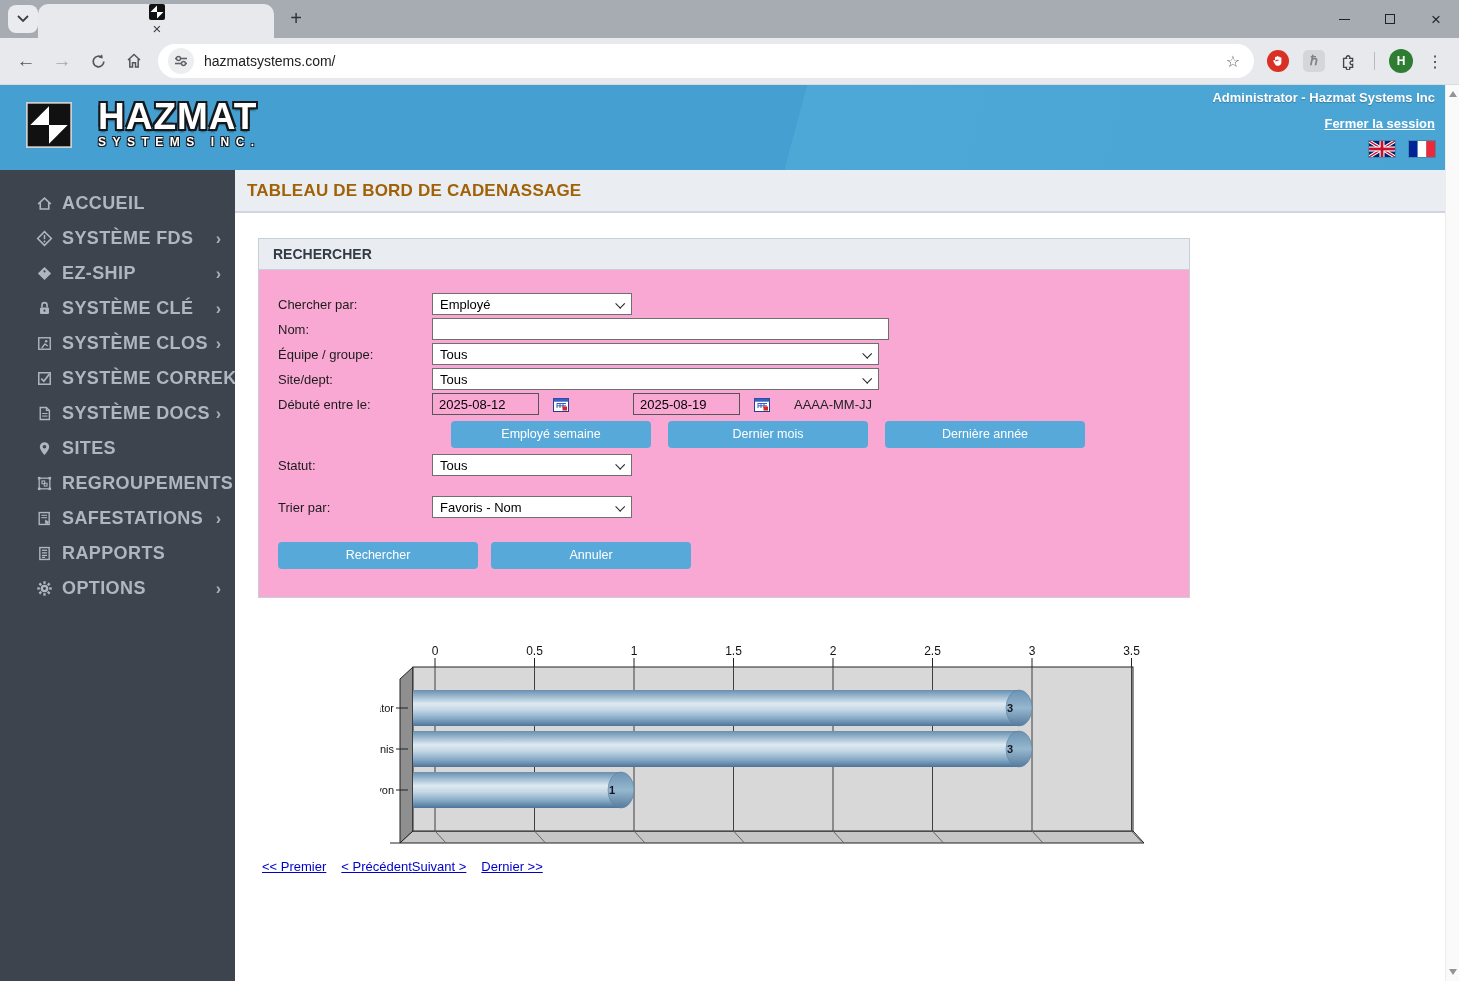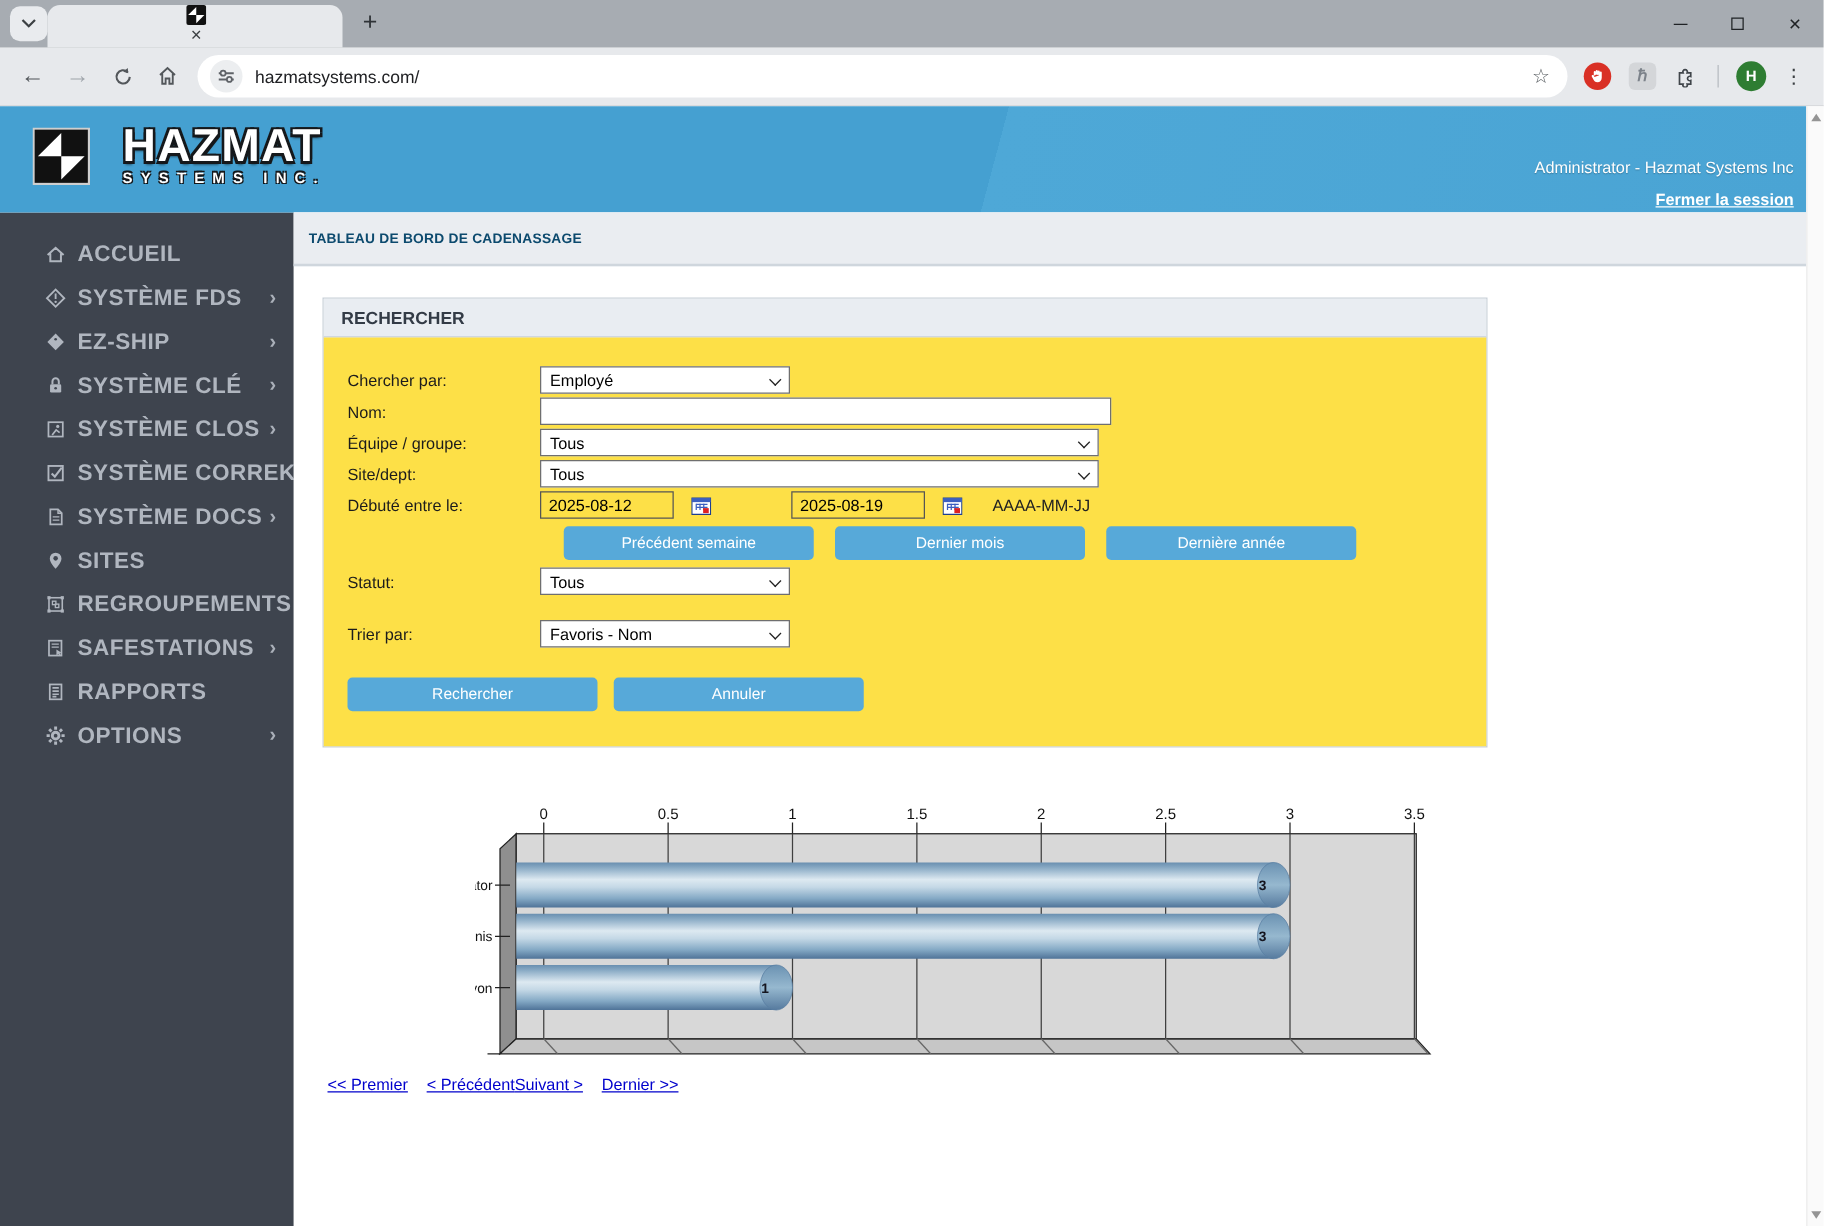--- a/index.html
+++ b/index.html
@@ -46,41 +46,41 @@
   
   .site-header { width:1445px; height:85px; background:linear-gradient(105deg,#45a0d1 55%, #4ea8d7 55%, #4aa4d4 100%);
     position:relative; color:#fff; }
   .logo { position:absolute; left:26px; top:15px; display:flex; align-items:center; }
   .logo-text { margin-left:26px; }
   .logo-line1 { font-size:37px; font-weight:800; letter-spacing:1px; color:#fff; line-height:33px;
     text-shadow:-2px -2px 0 #15181b, 2px -2px 0 #15181b, -2px 2px 0 #15181b, 2px 2px 0 #15181b, 0 3px 2px rgba(0,0,0,.45); }
   .logo-line2 { font-size:12px; font-weight:700; letter-spacing:6.5px; color:#fff; margin-top:2px;
     text-shadow:-1px -1px 0 #15181b, 1px -1px 0 #15181b, -1px 1px 0 #15181b, 1px 1px 0 #15181b; }
   .hdr-right { position:absolute; right:10px; top:5px; text-align:right; }
-  .hdr-user { font-size:13px; font-weight:normal; text-shadow:0 1px 1px rgba(0,0,0,.25);margin-top:36px; }
+  .hdr-user { font-size:13px; font-weight:bold; text-shadow:0 1px 1px rgba(0,0,0,.25); }
   .hdr-logout { display:inline-block; margin-top:11px; font-size:13px; font-weight:bold; text-decoration:underline; color:#fff; cursor:pointer; }
   .hdr-flags { margin-top:9px; display:flex; gap:14px; justify-content:flex-end; }
   .flag { width:26px; height:16px; display:block; box-shadow:0 0 0 1px rgba(0,0,0,.15); }
 
   
   .app-body { display:flex; width:1445px; height:811px; }
   .sidebar { width:235px; background:#3e444e; padding-top:16px; flex-shrink:0; }
   .side-item { height:35px; display:flex; align-items:center; padding:0 14px 0 36px; color:#b0b6bf; cursor:pointer; }
   .side-icon { width:17px; height:17px; margin-right:9px; display:flex; align-items:center; justify-content:center; flex-shrink:0; }
   .side-label { font-size:18px; font-weight:bold; letter-spacing:.4px; white-space:nowrap; flex:1; }
   .side-chevron { font-size:16px; line-height:1; color:#aab0b9; font-weight:bold; }
 
   .content { width:1210px; background:#fff; position:relative; }
   .page-title-bar { height:43px; background:#eaedf1; border-bottom:2px solid #cfd6dd; display:flex; align-items:center; padding-left:12px; }
-  .page-title { font-size:11px; font-weight:bold; color:#0c4a6e; letter-spacing:.2px; }
+  .page-title { font-size:17px; font-weight:bold; color:#a16207; letter-spacing:.2px; }
 
   .panel { width:932px; margin:25px 0 0 23px; border:1px solid #c7cfd7; }
   .panel-header { height:31px; background:#e9edf2; border-bottom:1px solid #c7cfd7; display:flex; align-items:center; padding-left:14px; }
   .panel-title { font-size:14px; font-weight:bold; color:#333b46; }
-  .panel-body { background:#fde047; padding:23px 20px 28px 19px; }
+  .panel-body { background:#f9a8d4; padding:23px 20px 28px 19px; }
 
   .frow { display:flex; align-items:center; margin-bottom:3px; min-height:22px; }
   .flabel { width:154px; font-size:13px; color:#1c1c1c; flex-shrink:0; }
   .sel { height:22px; border:1px solid #6f6f6f; background:#fff; display:flex; align-items:center;
     padding:0 7px; font-size:13px; color:#000; position:relative; cursor:pointer; }
   .sel .chev { position:absolute; right:8px; top:7px; width:7px; height:7px; border-right:1.6px solid #222;
     border-bottom:1.6px solid #222; transform:rotate(45deg) translateY(-1px); }
   .sel-sm { width:200px; }
   .sel-lg { width:447px; }
   .txt-input { width:457px; height:22px; border:1px solid #6f6f6f; font-size:13px; padding:0 6px; font-family:"Liberation Sans",sans-serif; }
@@ -427,21 +427,21 @@
                 <line x1="4" y1="6" x2="4" y2="11" stroke="#3b5fc0"></line>
                   <line x1="7" y1="6" x2="7" y2="11" stroke="#3b5fc0"></line>
                   <line x1="10" y1="6" x2="10" y2="11" stroke="#3b5fc0"></line>
                 <rect x="9.5" y="9.5" width="4.5" height="4" fill="#d22"></rect>
               </svg>
             </span>
             <span class="fmt-hint">AAAA-MM-JJ</span>
           </div>
 
           <div class="quick-row">
-            <div class="btn">Précédent semaine</div>
+            <div class="btn">Employé semaine</div>
             <div class="btn">Dernier mois</div>
             <div class="btn">Dernière année</div>
           </div>
 
           <div class="frow">
             <span class="flabel">Statut:</span>
             <div class="sel sel-sm">
               <span>Tous</span>
               <span class="chev"></span>
             </div>

